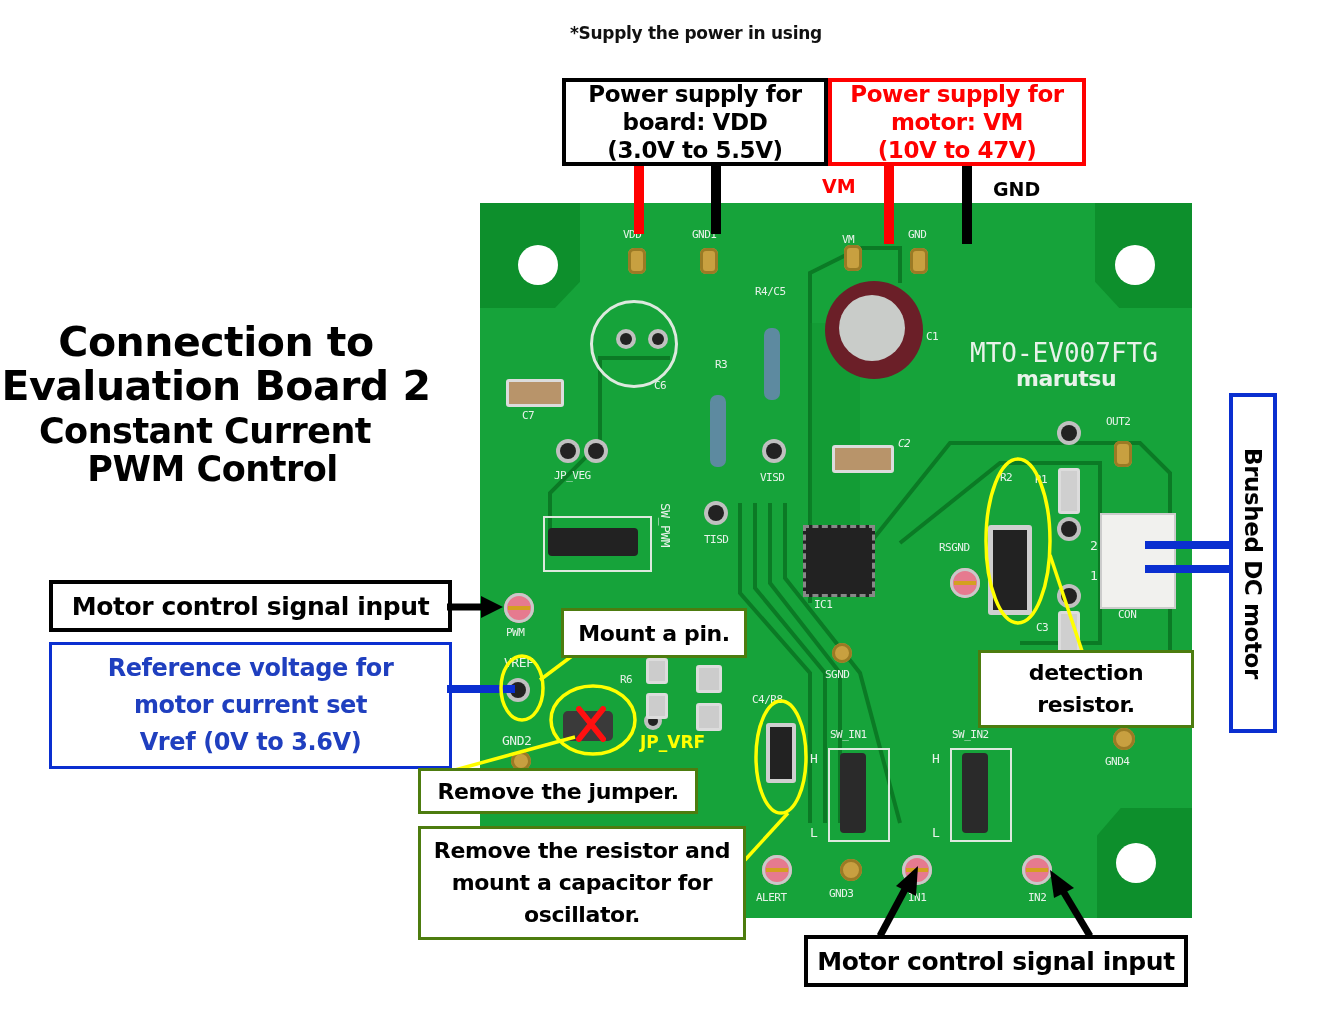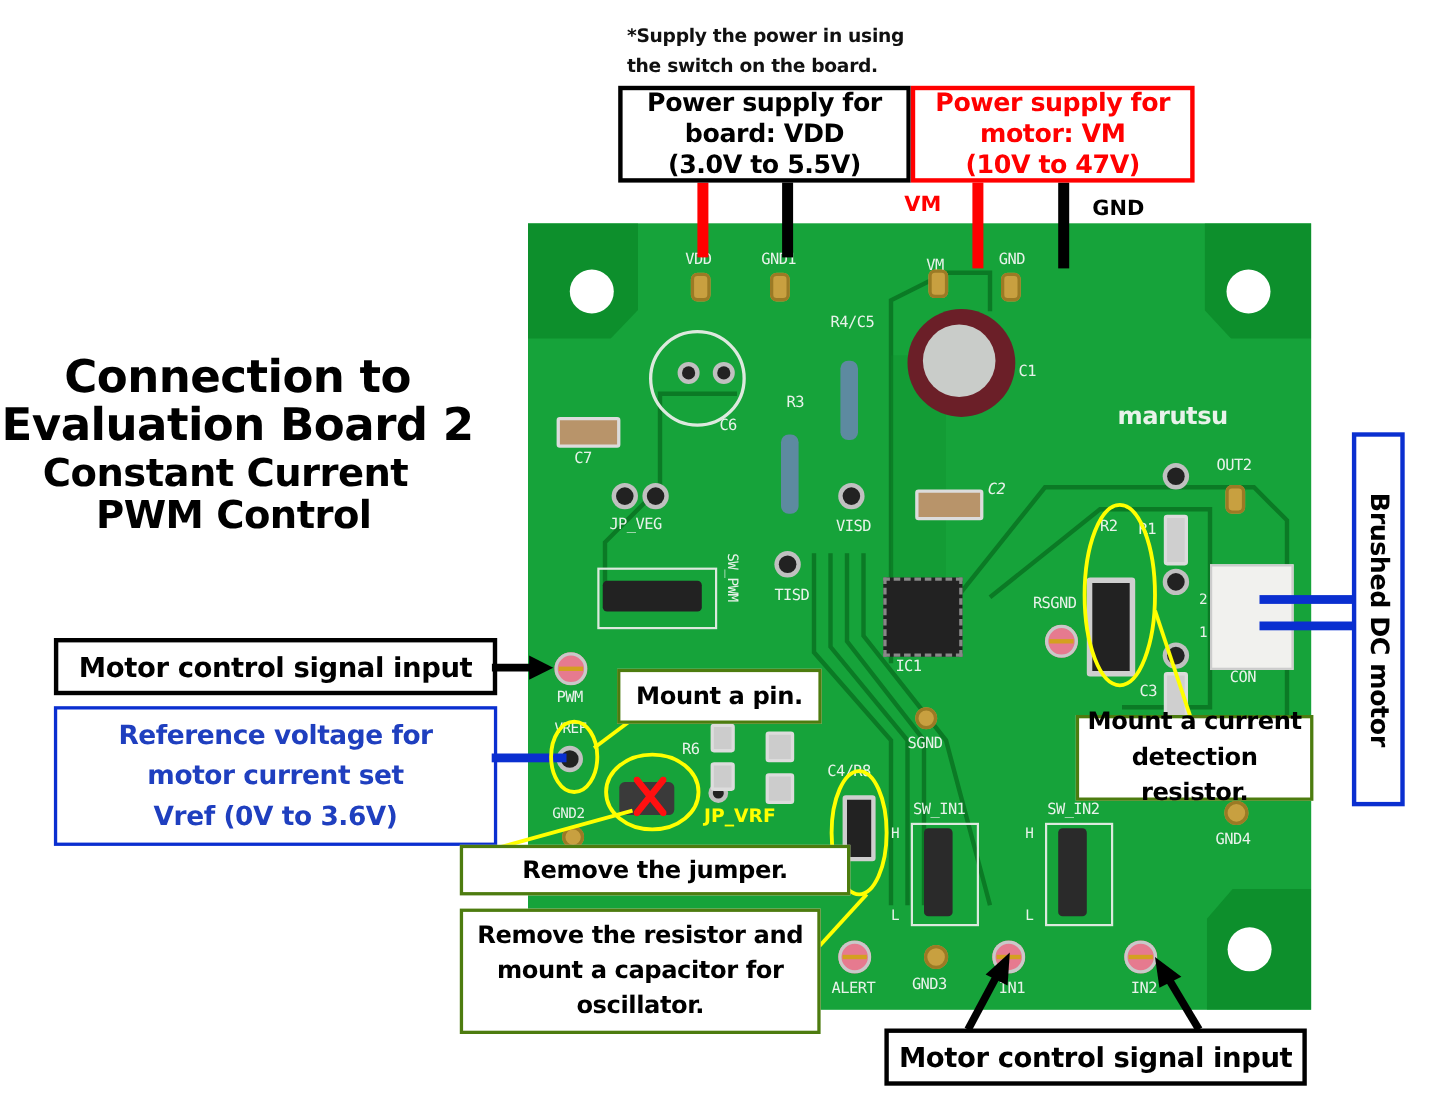--- a/index.html
+++ b/index.html
@@ -20,21 +20,21 @@
          font-weight:bold; letter-spacing:-0.4px; }
   .box.black { border:4px solid #000; color:#000; }
   .box.red { border:4px solid #ff0000; color:#ff0000; }
   .box.blue { border:3px solid #0a2fd0; color:#1f3fbf; }
   .box.yellow { border:3px solid #4d7c0f; color:#000; }
   .wire { position:absolute; }
   
   .board { left:480px; top:203px; width:712px; height:715px; background:#16a33a; }
   .corner-pad { position:absolute; background:#0d8f2c; }
   .hole { position:absolute; background:#fff; border-radius:50%; }
-  .silk { position:absolute; color:#e8f2ea; font-family:"DejaVu Sans Mono", monospace; font-size:14px; white-space:nowrap; letter-spacing:-0.5px; }
+  .silk { position:absolute; color:#e8f2ea; font-family:"DejaVu Sans Mono", monospace; font-size:11px; white-space:nowrap; letter-spacing:-0.5px; }
   .pin { position:absolute; width:18px; height:26px; background:#c8a040; border-radius:6px;
          box-shadow: inset 0 0 0 3px #9b7a25; }
   .tp { position:absolute; width:30px; height:30px; border-radius:50%; background:#e67a8f;
         box-shadow: inset 0 0 0 3px #c9c9c9; }
   .tp::after { content:""; position:absolute; left:4px; right:4px; top:13px; height:4px; background:#d4a020; }
   .smd { position:absolute; background:#b8946a; border:3px solid #dcdcdc; border-radius:3px; }
   .viahole { position:absolute; width:16px; height:16px; border-radius:50%; background:#222; box-shadow:0 0 0 4px #c0c0c0; }
   .label-yellow { color:#ffff00; font-weight:bold; font-size:17px; }
   .label-red { color:#ff0000; font-weight:bold; font-size:19px; }
   .label-black { color:#000; font-weight:bold; font-size:19px; }
@@ -42,21 +42,20 @@
 </head>
 <body>
 
 <div class="abs title t1">Connection to</div>
 <div class="abs title t2">Evaluation Board 2</div>
 <div class="abs title t3">Constant Current</div>
 <div class="abs title t4">PWM Control</div>
 
 <div class="abs note">
   <div>*Supply the power in using</div>
-  <div>the switch on the board.</div>
 </div>
 
 <div class="abs board">
 
   <div class="corner-pad" style="left:0;top:0;width:100px;height:105px;clip-path:polygon(0 0,100% 0,100% 75%,75% 100%,0 100%);"></div>
   <div class="hole" style="left:38px;top:42px;width:40px;height:40px;"></div>
   <div class="corner-pad" style="left:615px;top:0;width:97px;height:105px;clip-path:polygon(0 0,100% 0,100% 100%,25% 100%,0 75%);"></div>
   <div class="hole" style="left:635px;top:42px;width:40px;height:40px;"></div>
   <div class="corner-pad" style="left:617px;top:605px;width:95px;height:110px;clip-path:polygon(25% 0,100% 0,100% 100%,0 100%,0 25%);"></div>
   <div class="hole" style="left:636px;top:640px;width:40px;height:40px;"></div>
@@ -106,20 +105,21 @@
   <div class="viahole" style="left:286px;top:240px;"></div>
   <div class="silk" style="left:280px;top:268px;">VISD</div>
   <div class="viahole" style="left:228px;top:302px;"></div>
   <div class="silk" style="left:224px;top:330px;">TISD</div>
 
   <div class="abs" style="left:345px;top:78px;width:98px;height:98px;border-radius:50%;background:#6b1f28;">
     <div class="abs" style="left:14px;top:14px;width:66px;height:66px;border-radius:50%;background:#c9ccc9;"></div>
   </div>
   <div class="silk" style="left:446px;top:127px;">C1</div>
 
+  <div class="silk" style="left:490px;top:135px;font-size:26px;font-family:'DejaVu Sans Mono',monospace;letter-spacing:0px;">MTO-EV007FTG</div>
   <div class="silk" style="left:536px;top:163px;font-size:22px;font-weight:bold;font-family:'DejaVu Sans',sans-serif;">marutsu</div>
 
   <div class="smd" style="left:352px;top:242px;width:56px;height:22px;"></div>
   <div class="silk" style="left:418px;top:234px;font-style:italic;">C2</div>
 
   <div class="silk" style="left:626px;top:212px;">OUT2</div>
   <div class="pin" style="left:634px;top:238px;"></div>
 
   <div class="abs" style="left:63px;top:313px;width:105px;height:52px;border:2px solid #dde9de;"></div>
   <div class="abs" style="left:68px;top:325px;width:90px;height:28px;background:#222;border-radius:4px;"></div>
@@ -235,29 +235,28 @@
     <ellipse cx="1018" cy="541" rx="32" ry="82"></ellipse>
     <path d="M540 680 L580 650"></path>
     <path d="M575 737 L455 770"></path>
     <path d="M788 813 L745 860"></path>
     <path d="M1050 555 L1085 660"></path>
   </g>
 </svg>
 
 <div class="box yellow" style="left:561px;top:608px;width:186px;height:50px;font-size:22px;">Mount a pin.</div>
 <div class="abs label-yellow" style="left:640px;top:732px;">JP_VRF</div>
-<div class="box yellow" style="left:418px;top:768px;width:355px;height:46px;font-size:22px;">Remove the jumper.</div>
+<div class="box yellow" style="left:418px;top:768px;width:280px;height:46px;font-size:22px;">Remove the jumper.</div>
 <div class="box yellow" style="left:418px;top:826px;width:328px;height:114px;flex-direction:column;font-size:22px;line-height:32px;text-align:center;">
   <div>Remove the resistor and</div>
   <div>mount a capacitor for</div>
   <div>oscillator.</div>
 </div>
 
 <div class="box yellow" style="left:978px;top:650px;width:216px;height:78px;flex-direction:column;font-size:22px;line-height:32px;">
-  <div>Mount a current</div>
   <div>detection resistor.</div>
 </div>
 
 <div class="box blue" style="left:1229px;top:393px;width:48px;height:340px;border:4px solid #0a2fd0;">
   <div style="writing-mode:vertical-rl;font-size:23px;color:#000;font-weight:bold;white-space:nowrap;">Brushed DC motor</div>
 </div>
 <div class="wire" style="left:1145px;top:541px;width:86px;height:8px;background:#0a2fd0;"></div>
 <div class="wire" style="left:1145px;top:565px;width:86px;height:8px;background:#0a2fd0;"></div>
 
 <div class="box black" style="left:804px;top:935px;width:384px;height:52px;font-size:25px;">Motor control signal input</div>

